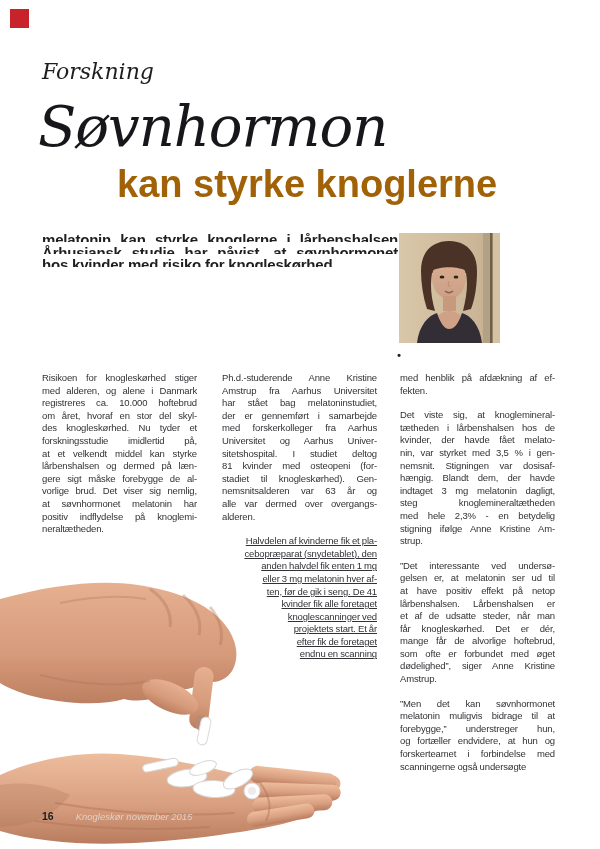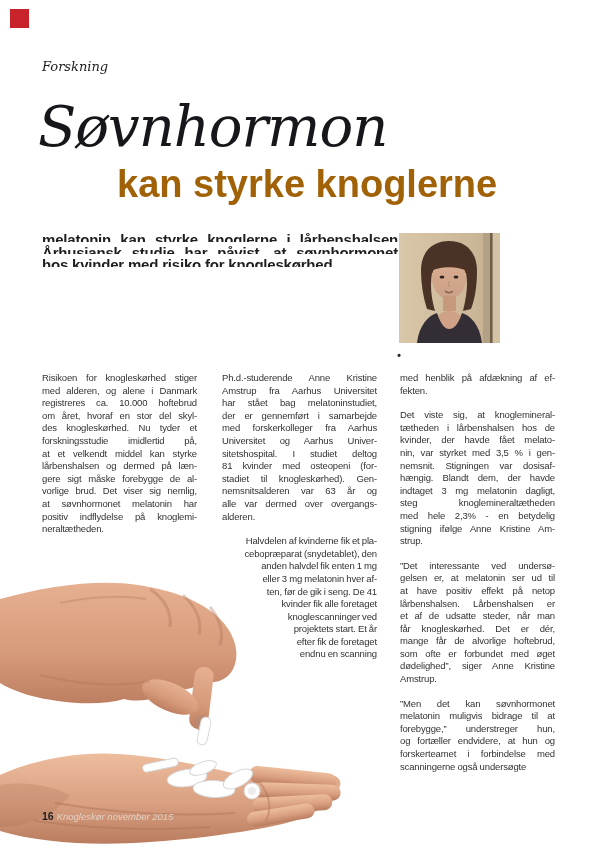--- a/index.html
+++ b/index.html
@@ -4,21 +4,21 @@
 <style>
   html,body{margin:0;padding:0;background:#888;}
   .page{
     position:relative;width:600px;height:849px;background:#ffffff;
     margin:0 auto;overflow:hidden;
     font-family:"Liberation Sans",sans-serif;color:#2e2e31;
   }
   .corner-square{position:absolute;left:10px;top:9px;width:19px;height:19px;}
   .kicker{
     position:absolute;left:42px;top:59px;
-    font-family:"DejaVu Serif",serif;font-style:italic;font-size:13px;color:#1e1e20;
+    font-family:"DejaVu Serif",serif;font-style:italic;font-size:22px;color:#1e1e20;
   }
   .title-serif{
     position:absolute;left:38px;top:96px;
     font-family:"DejaVu Serif",serif;font-style:italic;font-size:56px;line-height:62px;
     color:#17161a;letter-spacing:-1px;white-space:nowrap;
   }
   .title-orange{
     position:absolute;left:117px;top:163px;
     font-size:38px;line-height:42px;font-weight:bold;white-space:nowrap;letter-spacing:0;
   }
@@ -37,24 +37,24 @@
     position:absolute;top:372px;width:155px;
     font-size:9.5px;line-height:12.6px;color:#323236;
     letter-spacing:-0.15px;word-spacing:-0.3px;z-index:3;
   }
   .col1{left:42px;}
   .col2{left:222px;}
   .col3{left:400px;}
   .para{margin:0 0 12px 0;}
   .ln{text-align:justify;text-align-last:justify;max-height:12.6px;overflow:hidden;}
   .ln.last{text-align-last:left;}
-  .para.alignright .ln{text-align:right;text-align-last:right;}
+  .para.alignright .ln{text-align:right;text-align-last:right;text-decoration:underline;}
   .hands{position:absolute;left:0;top:575px;width:345px;height:274px;z-index:1;}
   .footer{
-    position:absolute;left:42px;top:810px;z-index:5;display:flex;align-items:baseline;gap:3px;
+    position:absolute;left:42px;top:810px;z-index:5;display:flex;align-items:baseline;gap:22px;
     font-size:10.5px;
   }
   .footer .pagenum{font-weight:bold;color:#1c1c1e;}
   .footer .issue{font-style:italic;font-size:9.5px;color:#e3dbd2;opacity:0.85;}
 </style>
 </head>
 <body>
 
 <div class="page">
 

